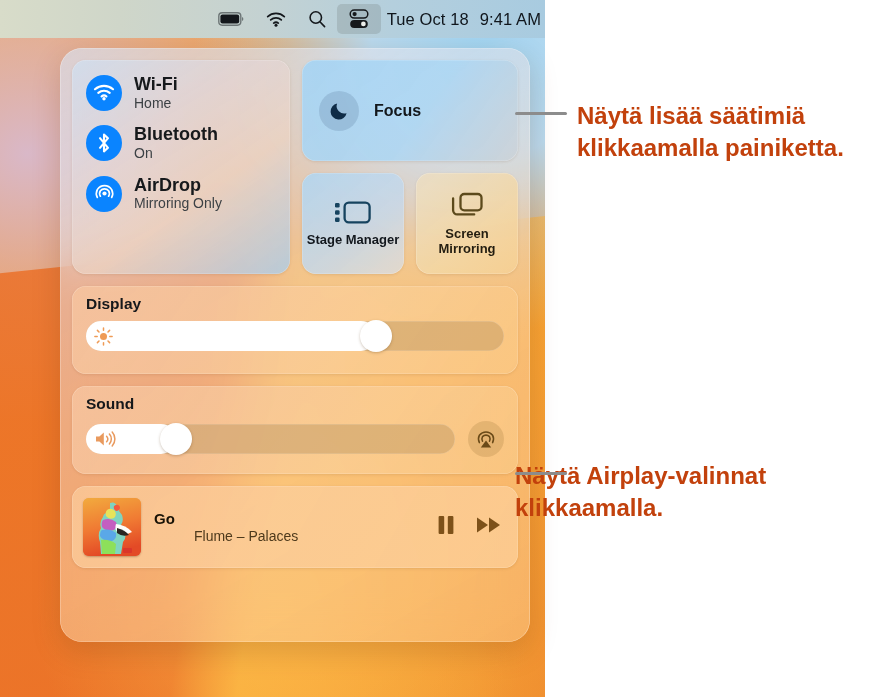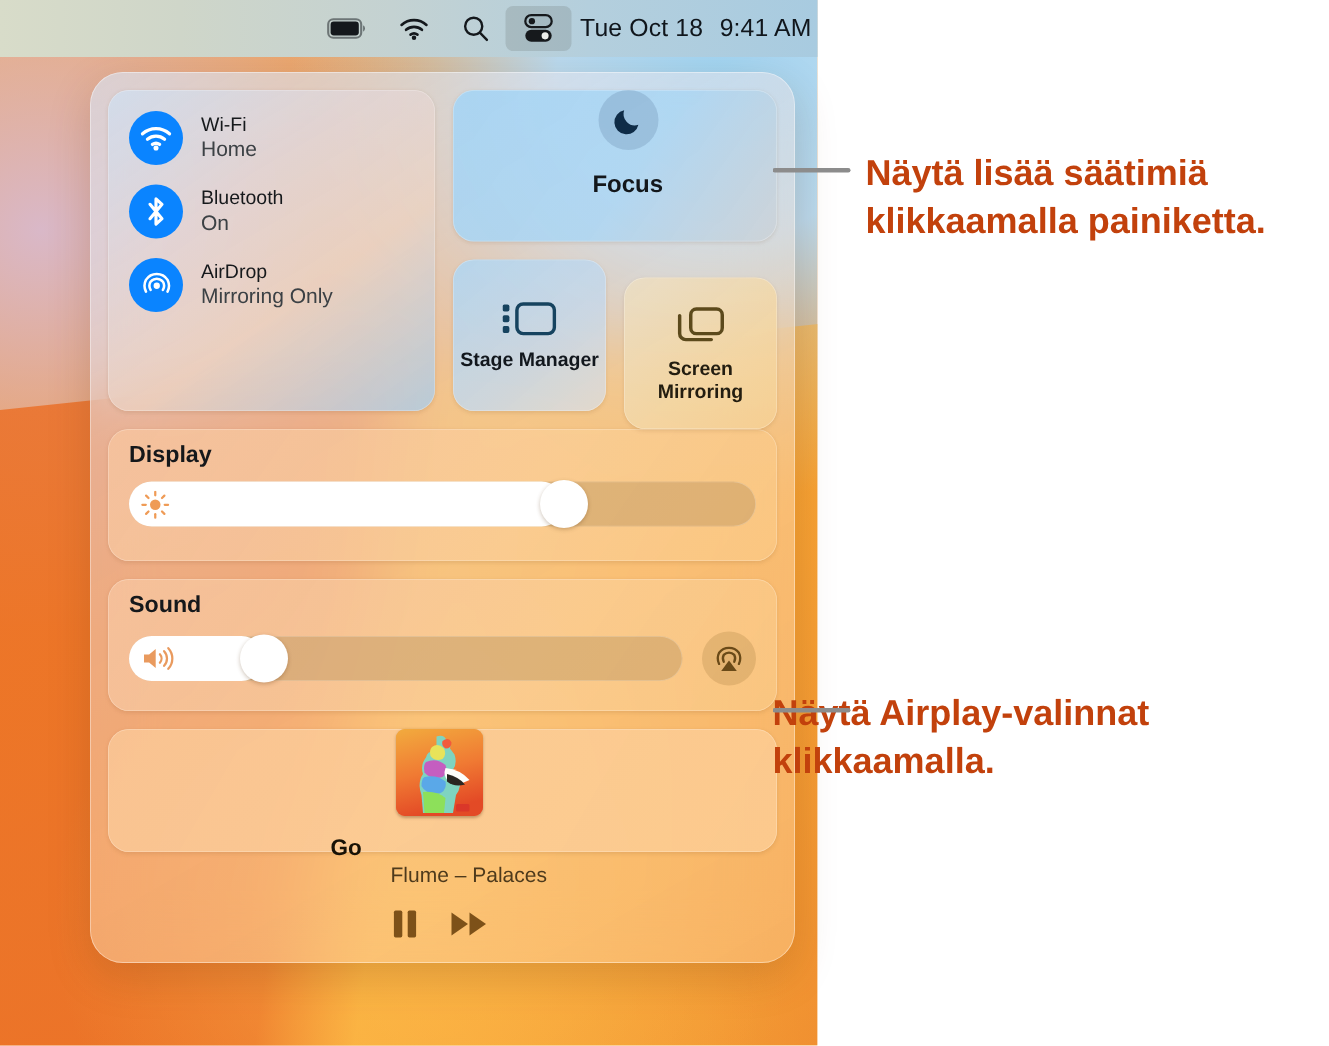--- a/index.html
+++ b/index.html
@@ -61,42 +61,41 @@
     background:linear-gradient(150deg, rgba(215,228,244,0.62) 0%, rgba(232,225,230,0.52) 30%,
                rgba(250,215,180,0.5) 62%, rgba(252,200,140,0.52) 100%);
     backdrop-filter:blur(20px);
     box-shadow:0 10px 28px rgba(120,60,20,0.22), 0 0 0 0.6px rgba(255,255,255,0.42) inset;
     padding:12px;
     z-index:10;
   }
   .module {
     border-radius:14px;
     box-shadow:0 1px 3px rgba(110,70,30,0.14), 0 0 0 0.5px rgba(255,255,255,0.30) inset;
-    flex-direction:column;
   }
 
   
   #cc-top { display:flex; gap:12px; height:214px; }
 
   
   #connectivity {
     width:218px; height:214px;
     background:linear-gradient(145deg, rgba(206,222,240,0.80) 0%, rgba(226,214,216,0.72) 34%,
                rgba(236,212,196,0.70) 62%, rgba(168,205,238,0.78) 100%);
     padding:14px 0 0 0;
     display:flex; flex-direction:column; justify-content:flex-start; gap:13px;
   }
   .conn-row { display:flex; align-items:center; gap:12px; padding-left:14px; }
   .conn-ico {
     width:36px; height:36px; border-radius:50%;
     background:#0a84ff; flex:0 0 36px;
     display:flex; align-items:center; justify-content:center;
   }
   .conn-txt { display:flex; flex-direction:column; line-height:1.14; }
-  .conn-title { font-size:13px; font-weight:normal; color:#16191c; }
+  .conn-title { font-size:18px; font-weight:bold; color:#16191c; }
   .conn-sub { font-size:14px; color:#3c4145; margin-top:1px; }
 
   
   #top-right { display:flex; flex-direction:column; gap:12px; width:216px; }
   #focus {
     height:101px;
     background:linear-gradient(125deg, rgba(164,212,245,0.88) 0%, rgba(172,214,243,0.86) 55%,
                rgba(204,209,214,0.82) 100%);
     display:flex; align-items:center; padding-left:17px; gap:15px;
   }
@@ -111,21 +110,20 @@
   .tile {
     width:102px; height:101px;
     display:flex; flex-direction:column; align-items:center; justify-content:center; gap:7px;
     text-align:center;
   }
   #tile-stage {
     background:linear-gradient(140deg, rgba(176,214,242,0.88) 0%, rgba(198,216,234,0.84) 60%, rgba(223,221,219,0.82) 100%);
   }
   #tile-mirror {
     background:linear-gradient(140deg, rgba(235,222,196,0.88) 0%, rgba(243,215,165,0.86) 60%, rgba(246,208,148,0.86) 100%);
-    margin-top:12px;
   }
   .tile-label { font-size:13px; font-weight:bold; line-height:1.12; }
   #tile-stage .tile-label { color:#12171d; }
   #tile-mirror .tile-label { color:#231d10; }
 
   
   .slider-module {
     margin-top:12px; height:88px; padding:9px 14px 0 14px;
     background:linear-gradient(125deg, rgba(247,197,160,0.80) 0%, rgba(247,200,158,0.76) 30%,
                rgba(250,206,150,0.76) 62%, rgba(250,200,132,0.80) 100%);

